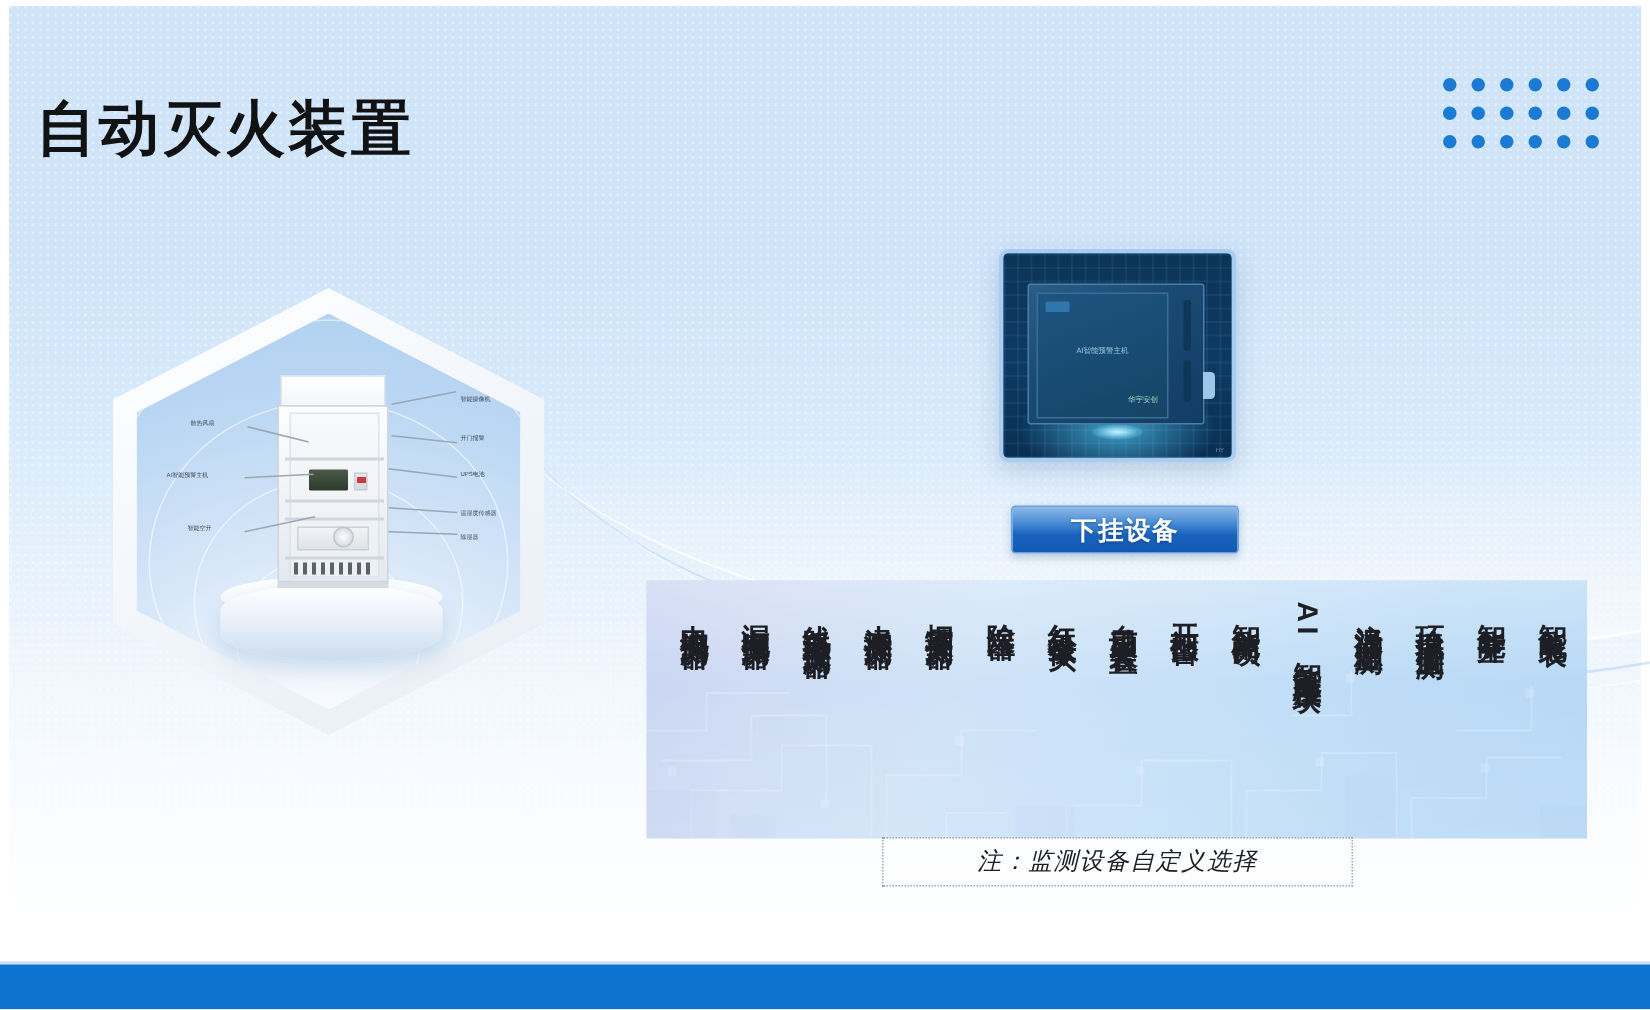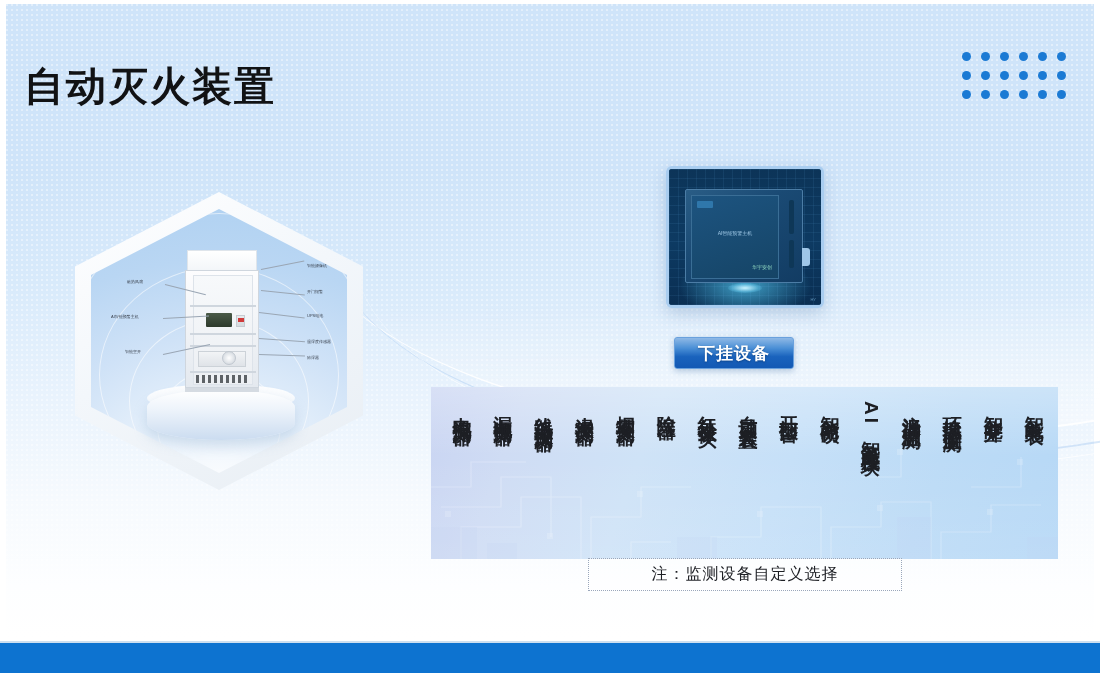--- a/index.html
+++ b/index.html
@@ -341,21 +341,21 @@
     right: -8px; top: 58px;
     width: 8px; height: 18px;
     background: #9ec6e8;
     border-radius: 0 3px 3px 0;
   }
 
   
   .pill {
     position: absolute;
     left: 674px; top: 337px;
-    width: 120px; height: 32px;
+    width: 152px; height: 32px;
     display: flex; align-items: center; justify-content: center;
     color: #ffffff;
     font-size: 17px;
     font-weight: 700;
     letter-spacing: 1px;
     background: linear-gradient(180deg, #8fb9e6 0%, #4a8fd6 34%, #1a63bd 62%, #1359b4 100%);
     border: 1px solid #6aa1dd;
     border-radius: 3px;
     text-shadow: 0 1px 2px rgba(0,40,90,.5);
     box-shadow: 0 2px 6px rgba(40,90,150,.3);
@@ -406,20 +406,21 @@
     position: absolute;
     left: 588px; top: 558px;
     width: 314px; height: 33px;
     display: flex; align-items: center; justify-content: center;
     border: 1.5px dotted #9aa7bb;
     background: rgba(255,255,255,.35);
     font-size: 16px;
     color: #1d1f24;
     letter-spacing: 1px;
     white-space: nowrap;
+    font-style: italic;
   }
 </style>
 </head>
 <body>
 
 <div id="slide">
 
   <div class="bg-sheet"></div>
   <div class="bg-texture"></div>
 

